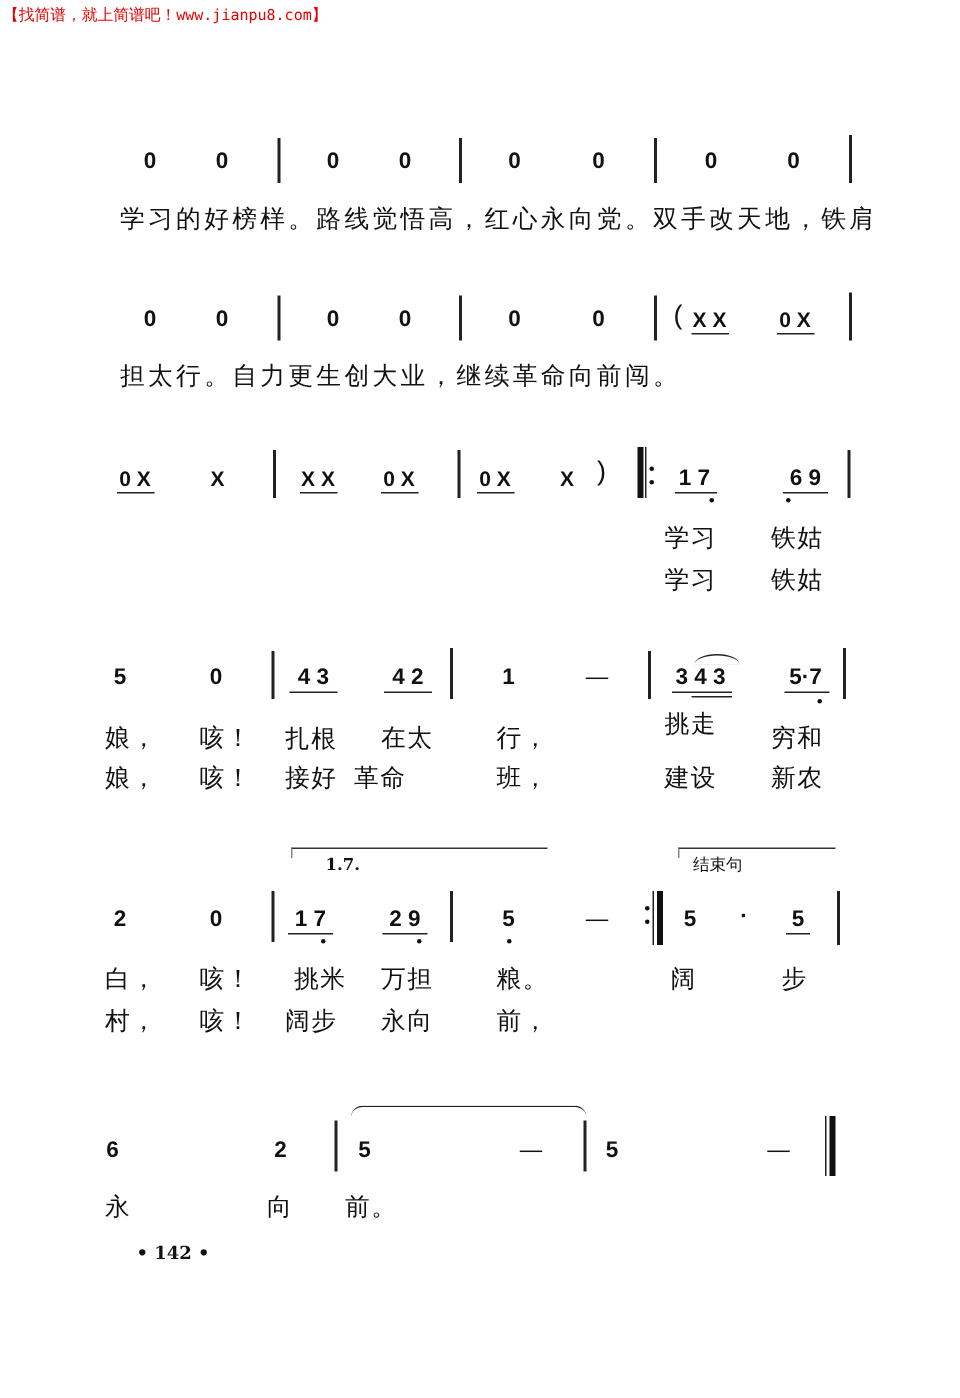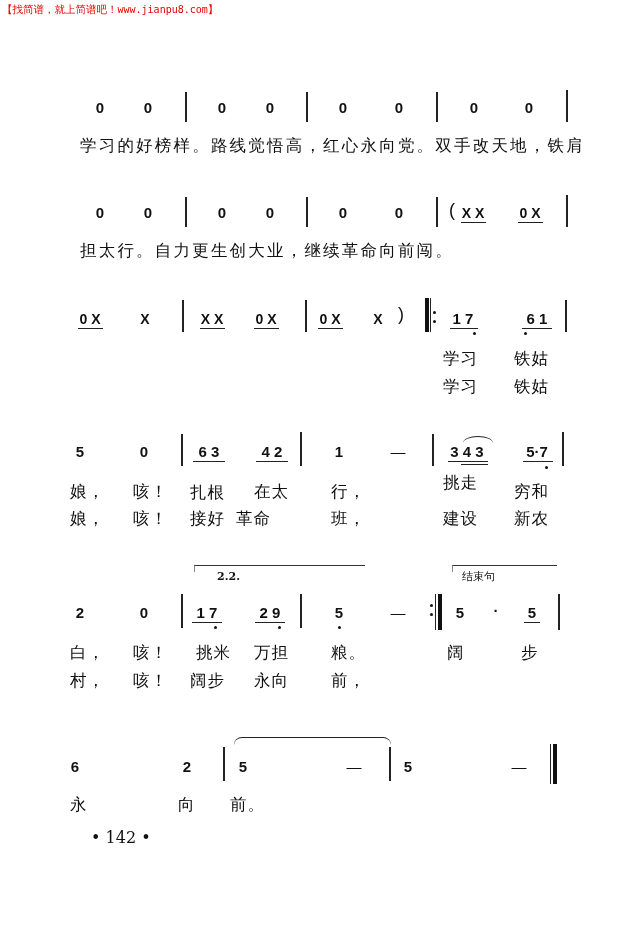--- a/index.html
+++ b/index.html
@@ -16,21 +16,21 @@
   .thick { position: absolute; width: 3.5px; background: #111; }
   .uline { position: absolute; height: 1.3px; background: #222; }
   .dot { position: absolute; width: 3px; height: 3px; border-radius: 50%; background: #111; }
   .repeat-dots { position: absolute; width: 3px; }
   .repeat-dots::before, .repeat-dots::after { content: ""; position: absolute; left: 0;
             width: 3px; height: 3px; border-radius: 50%; background: #111; }
   .repeat-dots::before { top: 0; } .repeat-dots::after { top: 9px; }
   .slur { position: absolute; border-top: 1.5px solid #222; border-radius: 50% 50% 0 0 / 100% 100% 0 0; }
   .bracket { position: absolute; border-top: 1.3px solid #333; border-left: 1px solid #888; height: 6px; }
   .small { position: absolute; font-family: "DejaVu Serif", serif; font-size: 11px; white-space: nowrap; }
-  .pagenum { position: absolute; font-family: "DejaVu Serif", serif; font-weight: normal; font-size: 16px; }
+  .pagenum { position: absolute; font-family: "DejaVu Serif", serif; font-weight: bold; font-size: 12px; }
 </style>
 </head>
 <body>
 
 <div class="banner">
   <span>【找简谱，就上简谱吧！</span><span class="url">www.jianpu8.com</span><span>】</span>
 </div>
 
 <div>
   <span class="note" style="left:100px;top:100px">0</span>
@@ -80,35 +80,35 @@
   <span class="note" style="left:330px;top:311px;font-size:14px">0 X</span>
   <div class="uline" style="left:318px;top:328px;width:25px"></div>
   <span class="note" style="left:378px;top:311px;font-size:14px">X</span>
   <span class="note" style="left:401px;top:306px;font-weight:normal;font-size:18px">)</span>
   <div class="thick" style="left:425px;top:298px;height:34px"></div>
   <div class="bar" style="left:430px;top:298px;height:34px;width:1px"></div>
   <div class="repeat-dots" style="left:433px;top:311px;height:12px"></div>
   <span class="note" style="left:463px;top:311px">1 7</span>
   <div class="uline" style="left:450px;top:328px;width:28px"></div>
   <div class="dot" style="left:473px;top:332px"></div>
-  <span class="note" style="left:537px;top:311px">6 1</span>
+  <span class="note" style="left:537px;top:311px">6 9</span>
   <div class="uline" style="left:522px;top:328px;width:30px"></div>
   <div class="dot" style="left:524px;top:332px"></div>
   <div class="bar" style="left:565px;top:300px;height:32px"></div>
   <div class="lyric" style="left:443px;top:350px">学习</div>
   <div class="lyric" style="left:514px;top:350px">铁姑</div>
   <div class="lyric" style="left:443px;top:378px">学习</div>
   <div class="lyric" style="left:514px;top:378px">铁姑</div>
 </div>
 
 <div>
   <span class="note" style="left:80px;top:444px">5</span>
   <span class="note" style="left:144px;top:444px">0</span>
   <div class="bar" style="left:181px;top:434px;height:32px"></div>
-  <span class="note" style="left:209px;top:444px">6 3</span>
+  <span class="note" style="left:209px;top:444px">4 3</span>
   <div class="uline" style="left:193px;top:461px;width:32px"></div>
   <span class="note" style="left:272px;top:444px">4 2</span>
   <div class="uline" style="left:256px;top:461px;width:32px"></div>
   <div class="bar" style="left:300px;top:432px;height:34px"></div>
   <span class="note" style="left:339px;top:444px">1</span>
   <span class="note" style="left:398px;top:444px;font-weight:normal">—</span>
   <div class="bar" style="left:432px;top:434px;height:32px"></div>
   <div class="slur" style="left:463px;top:436px;width:30px;height:6px"></div>
   <span class="note" style="left:467px;top:444px">3 4 3</span>
   <div class="uline" style="left:448px;top:461px;width:40px"></div>
@@ -128,21 +128,21 @@
   <div class="lyric" style="left:133px;top:510px">咳！</div>
   <div class="lyric" style="left:190px;top:510px">接好</div>
   <div class="lyric" style="left:236px;top:510px">革命</div>
   <div class="lyric" style="left:331px;top:510px">班，</div>
   <div class="lyric" style="left:443px;top:510px">建设</div>
   <div class="lyric" style="left:514px;top:510px">新农</div>
 </div>
 
 <div>
   <div class="bracket" style="left:194px;top:565px;width:170px"></div>
-  <span class="small" style="left:217px;top:570px;font-weight:bold">2.2.</span>
+  <span class="small" style="left:217px;top:570px;font-weight:bold">1.7.</span>
   <div class="bracket" style="left:452px;top:565px;width:104px"></div>
   <span class="small" style="left:462px;top:569px">结束句</span>
 
   <span class="note" style="left:80px;top:605px">2</span>
   <span class="note" style="left:144px;top:605px">0</span>
   <div class="bar" style="left:181px;top:594px;height:34px"></div>
   <span class="note" style="left:207px;top:605px">1 7</span>
   <div class="uline" style="left:192px;top:622px;width:30px"></div>
   <div class="dot" style="left:214px;top:626px"></div>
   <span class="note" style="left:270px;top:605px">2 9</span>

